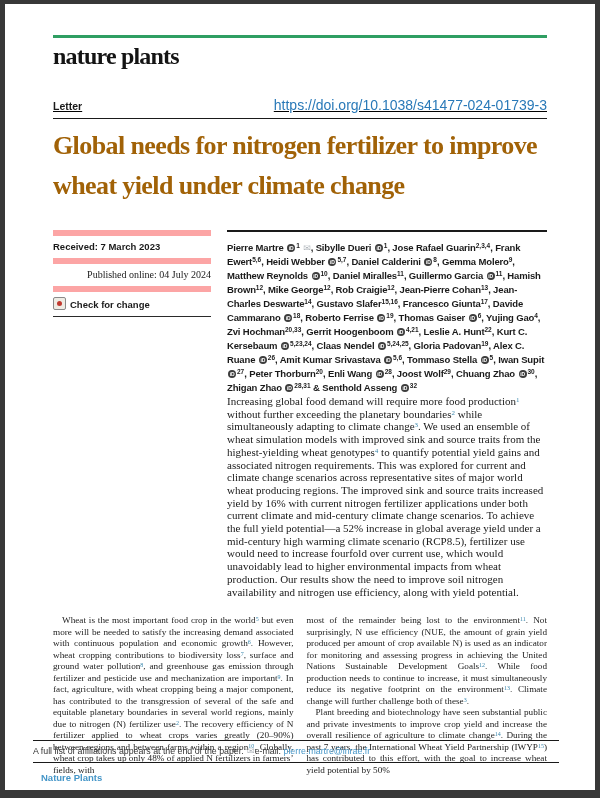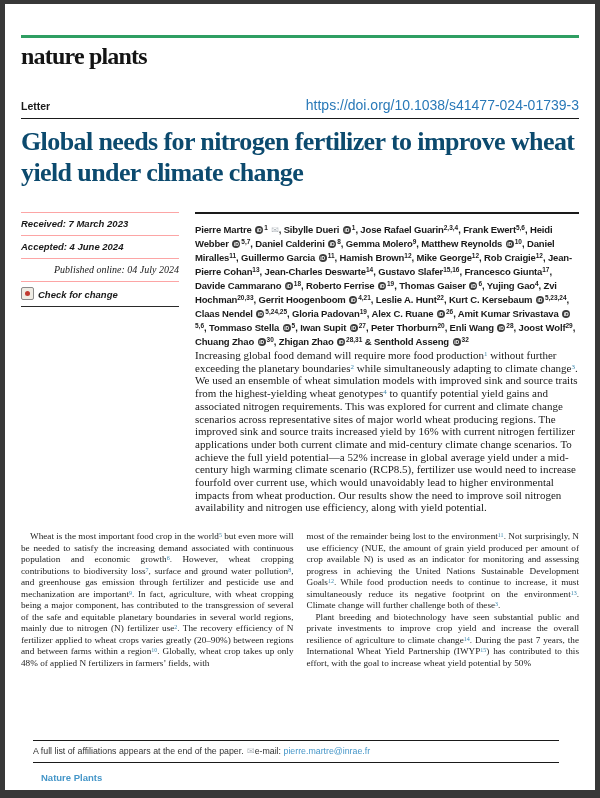--- a/index.html
+++ b/index.html
@@ -7,46 +7,46 @@
     width:600px;height:798px;
     background:#383838;
     font-family:"Liberation Sans",sans-serif;
     position:relative;
     overflow:hidden;
   }
   .page{
     position:absolute;top:4px;left:5px;right:5px;bottom:8px;
     background:#ffffff;
     box-sizing:border-box;
-    padding:0 16px;
+    padding:0 48px;
     overflow:hidden;
   }
   .green-rule{margin-top:31px;height:3px;}
   .logo{
     margin-top:5px;
     font-family:"Liberation Serif","DejaVu Serif",serif;
     font-weight:700;font-size:24px;letter-spacing:-0.8px;color:#141414;
   }
   .letter-row{
-    margin-top:27px;display:flex;justify-content:space-between;align-items:baseline;
+    margin-top:27px;display:flex;justify-content:space-between;align-items:baseline;text-decoration:underline;
   }
   .letter-label{font-weight:700;font-size:10.5px;color:#1a1a1a;}
   .doi-link{font-size:14px;color:#2979b8;text-decoration:none;}
   .head-rule{margin-top:5px;height:1px;background:#1a1a1a;}
   .title{
     margin-top:7px;
     font-family:"Liberation Serif","DejaVu Serif",serif;
-    font-weight:700;font-size:26px;line-height:31px;letter-spacing:-0.6px;color:#0c4a6e;
+    font-weight:700;font-size:26px;line-height:40px;letter-spacing:-0.6px;color:#a16207;
   }
   .main-grid{display:flex;margin-top:24px;}
   .dates-col{width:158px;flex-shrink:0;}
   .date-row{
-    border-top:1px solid #fca5a5;
+    border-top:6px solid #fca5a5;
     padding:5px 0 6px 0;
-    font-size:9.5px;font-weight:700;color:#1a1a1a;font-style:italic;
+    font-size:9.5px;font-weight:700;color:#1a1a1a;
   }
   .date-row.serif{
     font-family:"Liberation Serif","DejaVu Serif",serif;
     font-weight:400;font-size:10px;text-align:right;
   }
   .dates-col .bottom{border-bottom:1px solid #2a2a2a;}
   .crossmark{
     display:inline-block;width:11px;height:11px;
     border:1px solid #8a8a8a;background:#efece4;border-radius:2px;
     vertical-align:-2px;margin-right:4px;position:relative;
@@ -111,21 +111,20 @@
   </div>
 
   <div class="head-rule"></div>
 
   <div class="title">Global needs for nitrogen fertilizer to improve wheat yield under climate change</div>
 
   <div class="main-grid">
 
     <div class="dates-col">
       <div class="date-row">Received: 7 March 2023</div>
-      <div class="date-row">Accepted: 4 June 2024</div>
       <div class="date-row serif">Published online: 04 July 2024</div>
       <div class="date-row bottom"><span class="crossmark"></span><span>Check for change</span></div>
     </div>
 
     <div class="right-col">
       <div class="authors">Pierre Martre <span class="orcid-icon">iD</span><sup>1</sup> <span class="mail-icon">✉</span>, Sibylle Dueri <span class="orcid-icon">iD</span><sup>1</sup>, Jose Rafael Guarin<sup>2,3,4</sup>, Frank Ewert<sup>5,6</sup>, Heidi Webber <span class="orcid-icon">iD</span><sup>5,7</sup>, Daniel Calderini <span class="orcid-icon">iD</span><sup>8</sup>, Gemma Molero<sup>9</sup>, Matthew Reynolds <span class="orcid-icon">iD</span><sup>10</sup>, Daniel Miralles<sup>11</sup>, Guillermo Garcia <span class="orcid-icon">iD</span><sup>11</sup>, Hamish Brown<sup>12</sup>, Mike George<sup>12</sup>, Rob Craigie<sup>12</sup>, Jean-Pierre Cohan<sup>13</sup>, Jean-Charles Deswarte<sup>14</sup>, Gustavo Slafer<sup>15,16</sup>, Francesco Giunta<sup>17</sup>, Davide Cammarano <span class="orcid-icon">iD</span><sup>18</sup>, Roberto Ferrise <span class="orcid-icon">iD</span><sup>19</sup>, Thomas Gaiser <span class="orcid-icon">iD</span><sup>6</sup>, Yujing Gao<sup>4</sup>, Zvi Hochman<sup>20,33</sup>, Gerrit Hoogenboom <span class="orcid-icon">iD</span><sup>4,21</sup>, Leslie A. Hunt<sup>22</sup>, Kurt C. Kersebaum <span class="orcid-icon">iD</span><sup>5,23,24</sup>, Claas Nendel <span class="orcid-icon">iD</span><sup>5,24,25</sup>, Gloria Padovan<sup>19</sup>, Alex C. Ruane <span class="orcid-icon">iD</span><sup>26</sup>, Amit Kumar Srivastava <span class="orcid-icon">iD</span><sup>5,6</sup>, Tommaso Stella <span class="orcid-icon">iD</span><sup>5</sup>, Iwan Supit <span class="orcid-icon">iD</span><sup>27</sup>, Peter Thorburn<sup>20</sup>, Enli Wang <span class="orcid-icon">iD</span><sup>28</sup>, Joost Wolf<sup>29</sup>, Chuang Zhao <span class="orcid-icon">iD</span><sup>30</sup>, Zhigan Zhao <span class="orcid-icon">iD</span><sup>28,31</sup> &amp; Senthold Asseng <span class="orcid-icon">iD</span><sup>32</sup></div>
       <div class="abstract">Increasing global food demand will require more food production<sup>1</sup> without further exceeding the planetary boundaries<sup>2</sup> while simultaneously adapting to climate change<sup>3</sup>. We used an ensemble of wheat simulation models with improved sink and source traits from the highest-yielding wheat genotypes<sup>4</sup> to quantify potential yield gains and associated nitrogen requirements. This was explored for current and climate change scenarios across representative sites of major world wheat producing regions. The improved sink and source traits increased yield by 16% with current nitrogen fertilizer applications under both current climate and mid-century climate change scenarios. To achieve the full yield potential—a 52% increase in global average yield under a mid-century high warming climate scenario (RCP8.5), fertilizer use would need to increase fourfold over current use, which would unavoidably lead to higher environmental impacts from wheat production. Our results show the need to improve soil nitrogen availability and nitrogen use efficiency, along with yield potential.</div>
     </div>
 
   </div>

